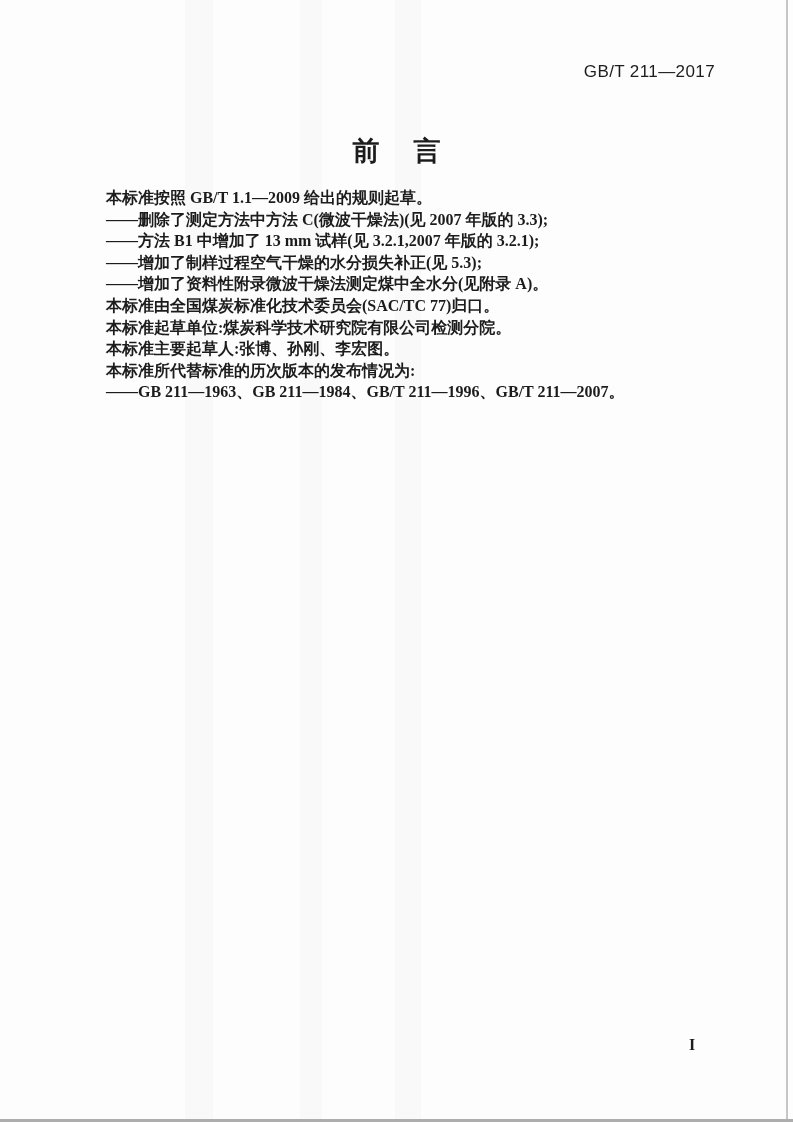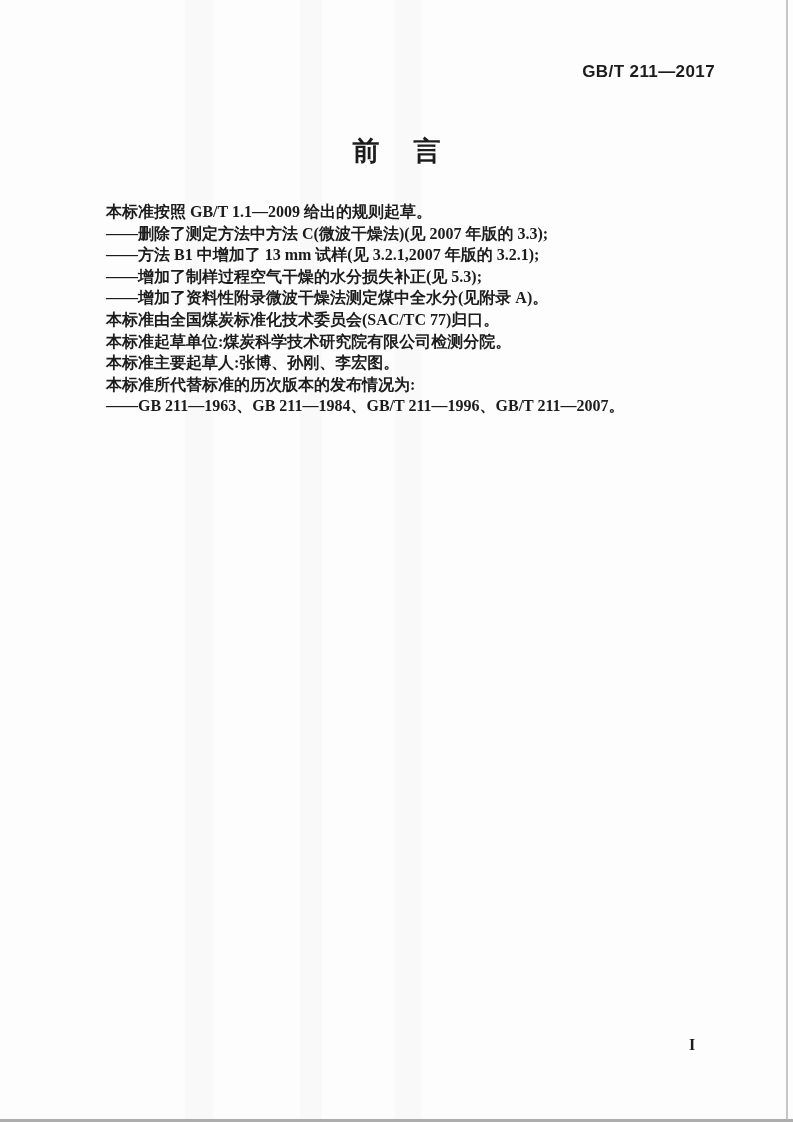--- a/index.html
+++ b/index.html
@@ -38,21 +38,21 @@
     top: 1119px;
     width: 100%;
     height: 3px;
     background: #adadad;
   }
   .header-code {
     position: absolute;
     top: 62px;
     right: 78px;
     font-family: "Liberation Sans", "DejaVu Sans", sans-serif;
-    font-weight: 700;
+    font-weight: 400;
     font-size: 17px;
     letter-spacing: 0.4px;
     white-space: nowrap;
   }
   .fore-title {
     position: absolute;
     top: 135px;
     left: 0;
     width: 100%;
     margin: 0;
@@ -60,21 +60,21 @@
     justify-content: center;
     gap: 34px;
     font-family: "Liberation Sans", "DejaVu Sans", sans-serif;
     font-size: 27px;
     line-height: 32px;
     font-weight: 700;
   }
   .fore-body {
     position: absolute;
     left: 74px;
-    top: 201px;
+    top: 187px;
     width: 659px;
     font-size: 16px;
     line-height: 21.6px;
     font-weight: 600;
     text-align: justify;
   }
   .para {
     margin: 0;
     padding: 0;
     text-indent: 2em;

